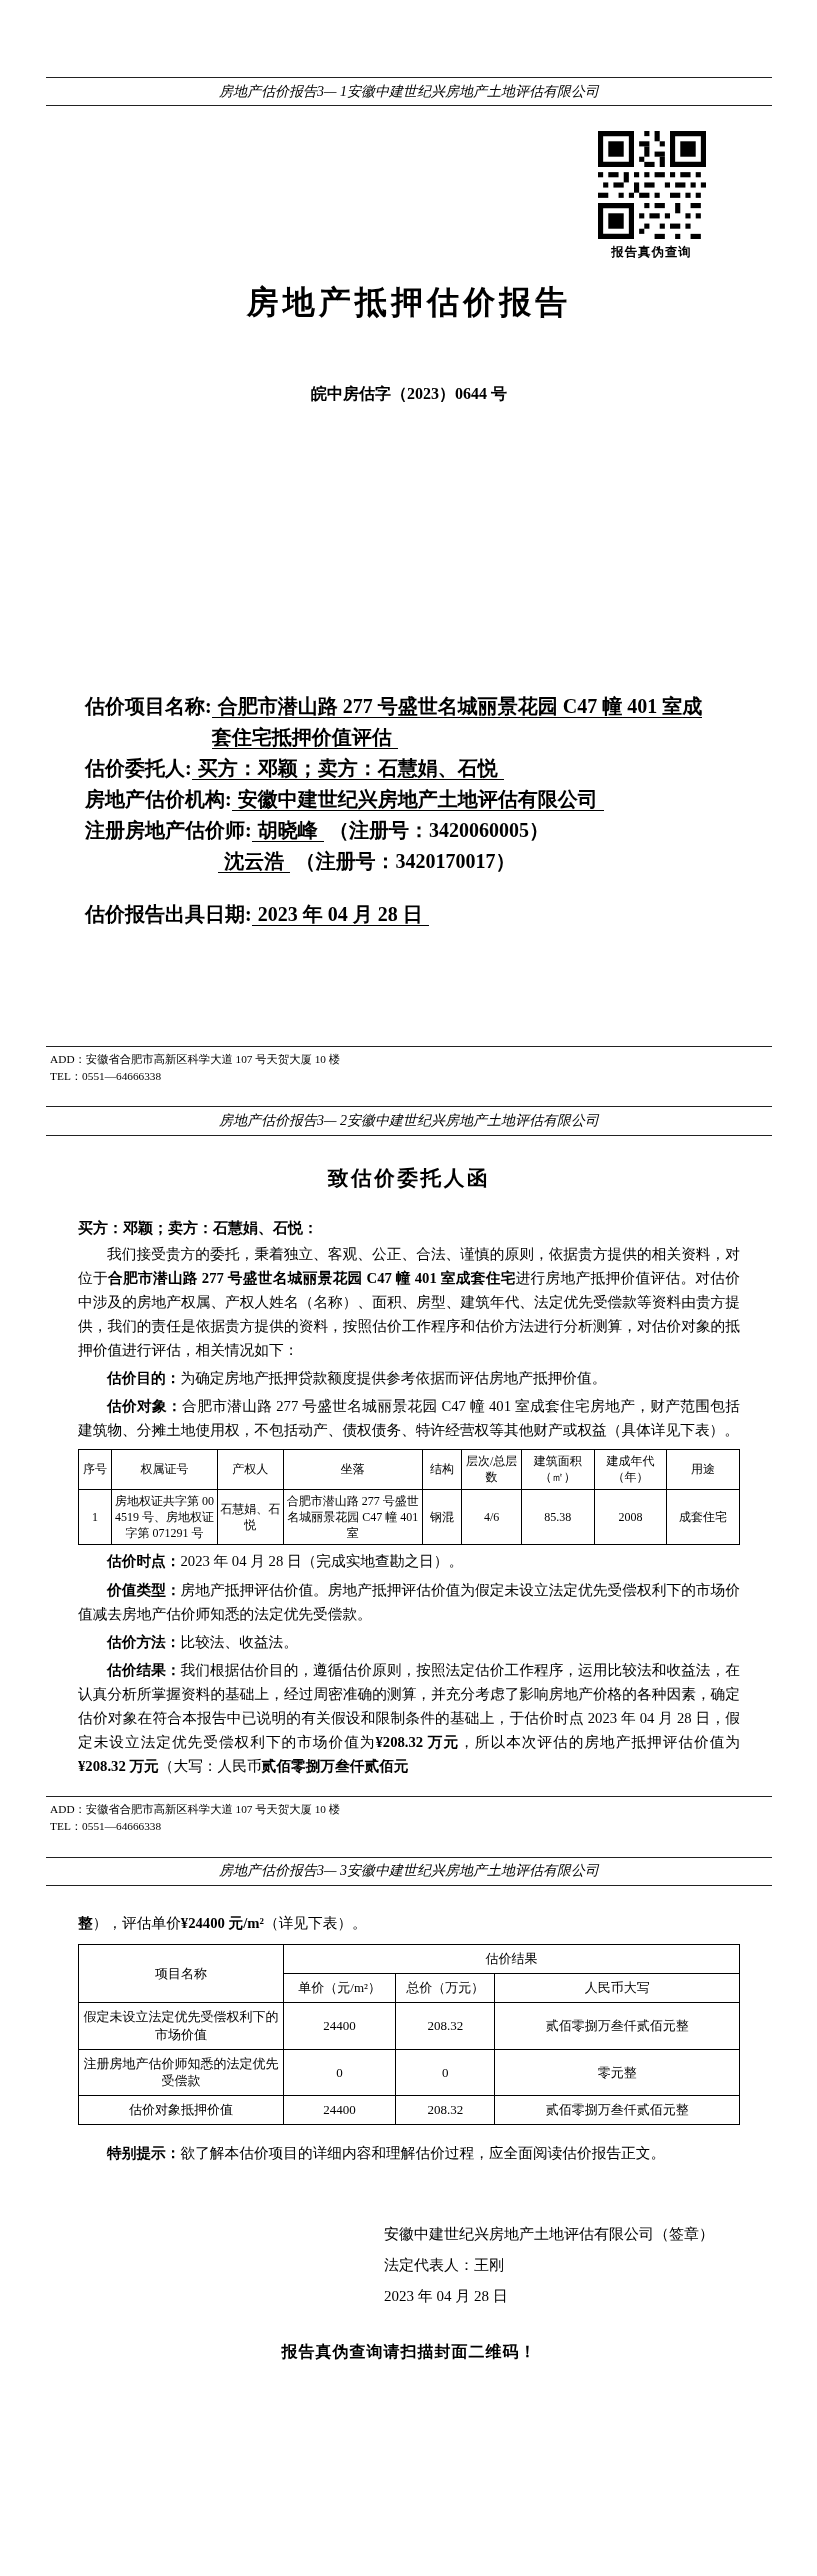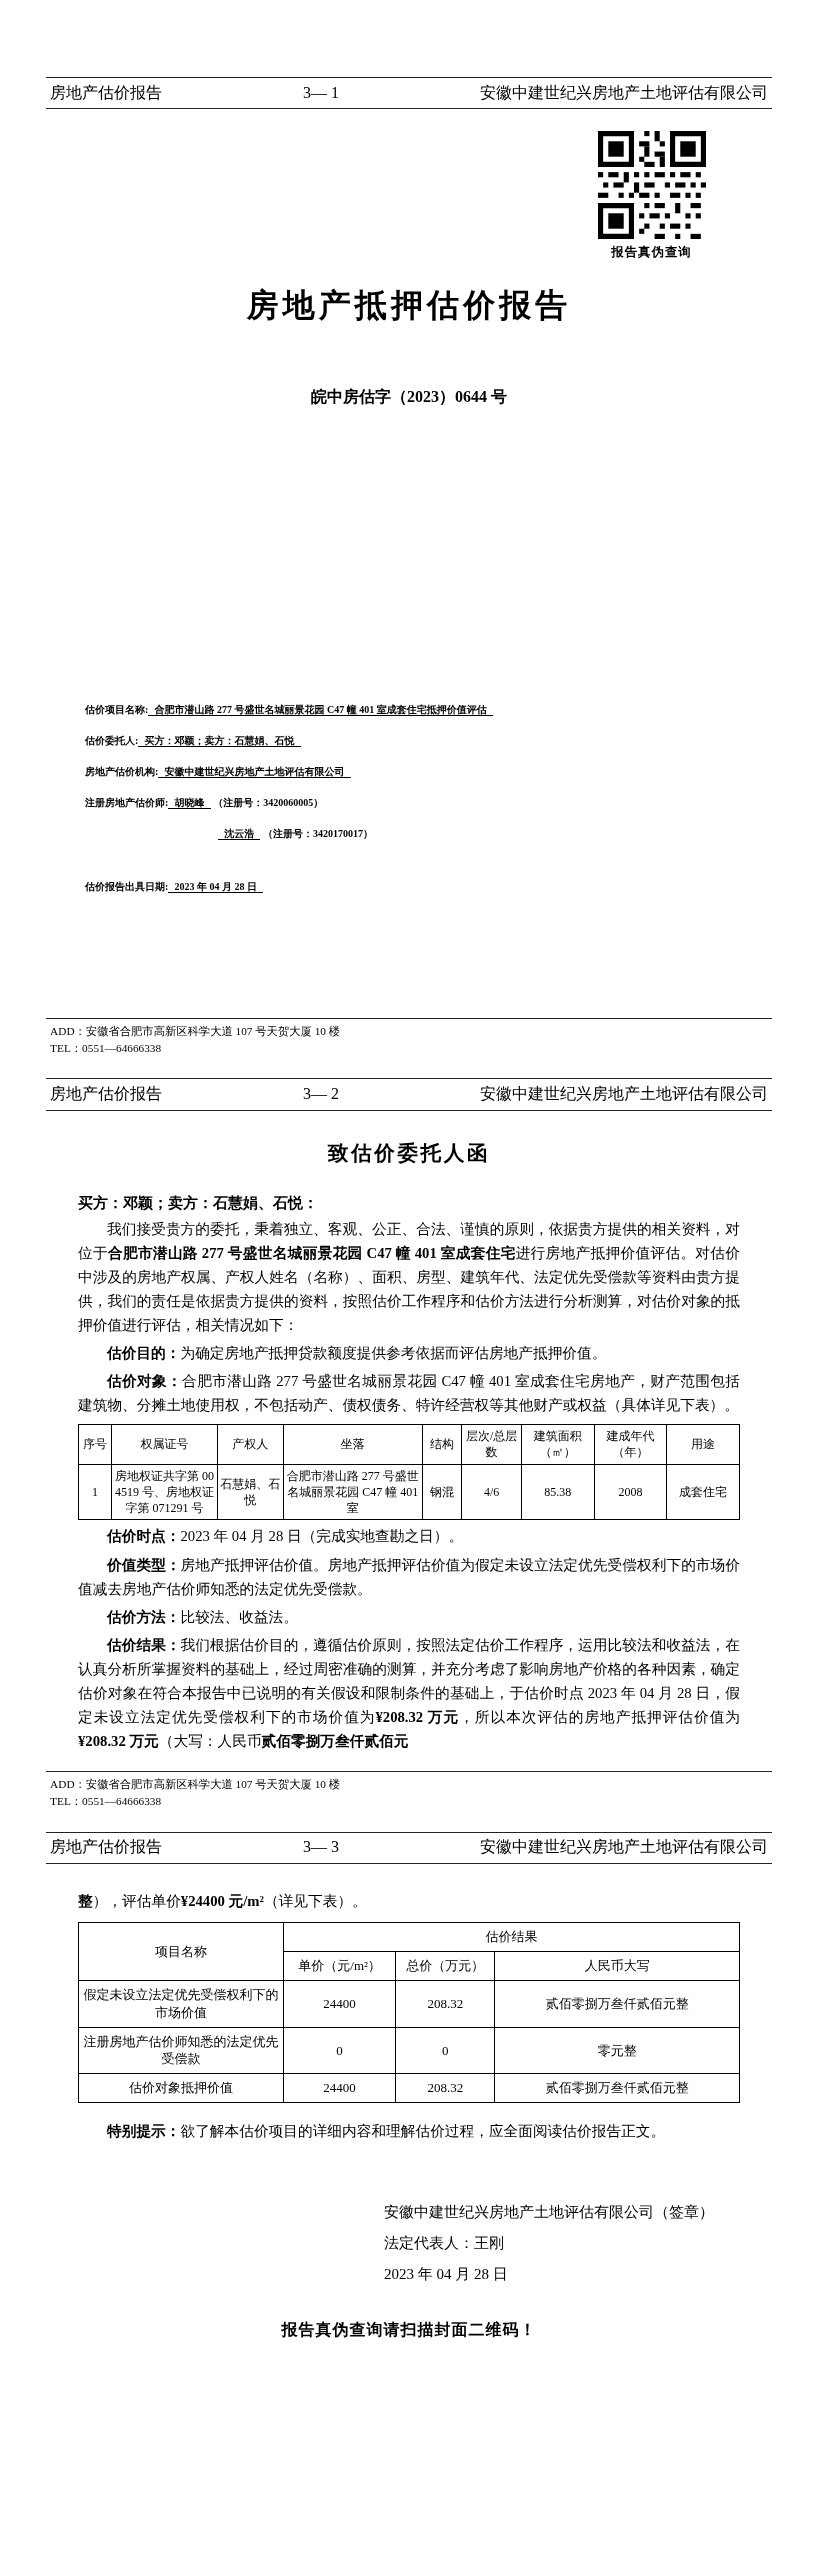--- a/index.html
+++ b/index.html
@@ -1,26 +1,26 @@
 <!DOCTYPE html>
 <html style="font-size:8.2px"><head>
 <meta charset="utf-8">
 <style>
   html,body{margin:0;padding:0;}
   body{background:#ffffff; font-family:"Liberation Serif","DejaVu Serif",serif; color:#000;}
   .doc{position:relative; width:818px; height:3300px; background:#fff; margin:0 auto; overflow:hidden;}
   .hf{margin-left:46px; margin-right:46px;}
-  .page-header{display:flex; justify-content:space-between; align-items:baseline;
-    border-top:1px solid #222; border-bottom:1px solid #222; padding:4.6px 4.1px; font-size:16px;}
+  .page-header{display:flex; justify-content:center; align-items:baseline;
+    border-top:1px solid #222; border-bottom:1px solid #222; padding:4.6px 4.1px; font-size:14px;font-style:italic;}
   .page-footer{border-top:1px solid #222; padding:4.1px 4.1px 0; font-size:11.3px; line-height:1.5;}
   .qr-block{position:absolute; top:131px; right:112px; width:109px; text-align:center;}
   .qr-label{margin-top:3.1px; font-size:12.4px; font-weight:bold; color:#000000; letter-spacing:1px;}
   .title{margin:175px 0 0; text-align:center; font-size:32px; font-weight:bold; letter-spacing:4.1px;}
   .doc-no{margin-top:59px; text-align:center; font-size:16px; font-weight:bold;}
-  .cover-form{margin:286px 114px 0 85px; font-size:10px; font-weight:bold; line-height:31px;}
+  .cover-form{margin:286px 114px 0 85px; font-size:20px; font-weight:bold; line-height:31px;}
   .frow{display:flex; align-items:flex-start;}
   .flabel{white-space:nowrap;}
   .fvalue{flex:1;}
   .uv{border-bottom:1px solid #000; padding:0 6.2px;}
   .findent{padding-left:133px;}
   .fnote{white-space:nowrap;}
   .mtdate{margin-top:21.6px;}
   .content{margin-left:78px; margin-right:78px;}
   .letter-title{margin:28px 0 0; text-align:center; font-size:20.6px; font-weight:bold; letter-spacing:2.6px;}
   .salutation{margin:27px 0 0; font-size:15px; font-weight:bold;}

